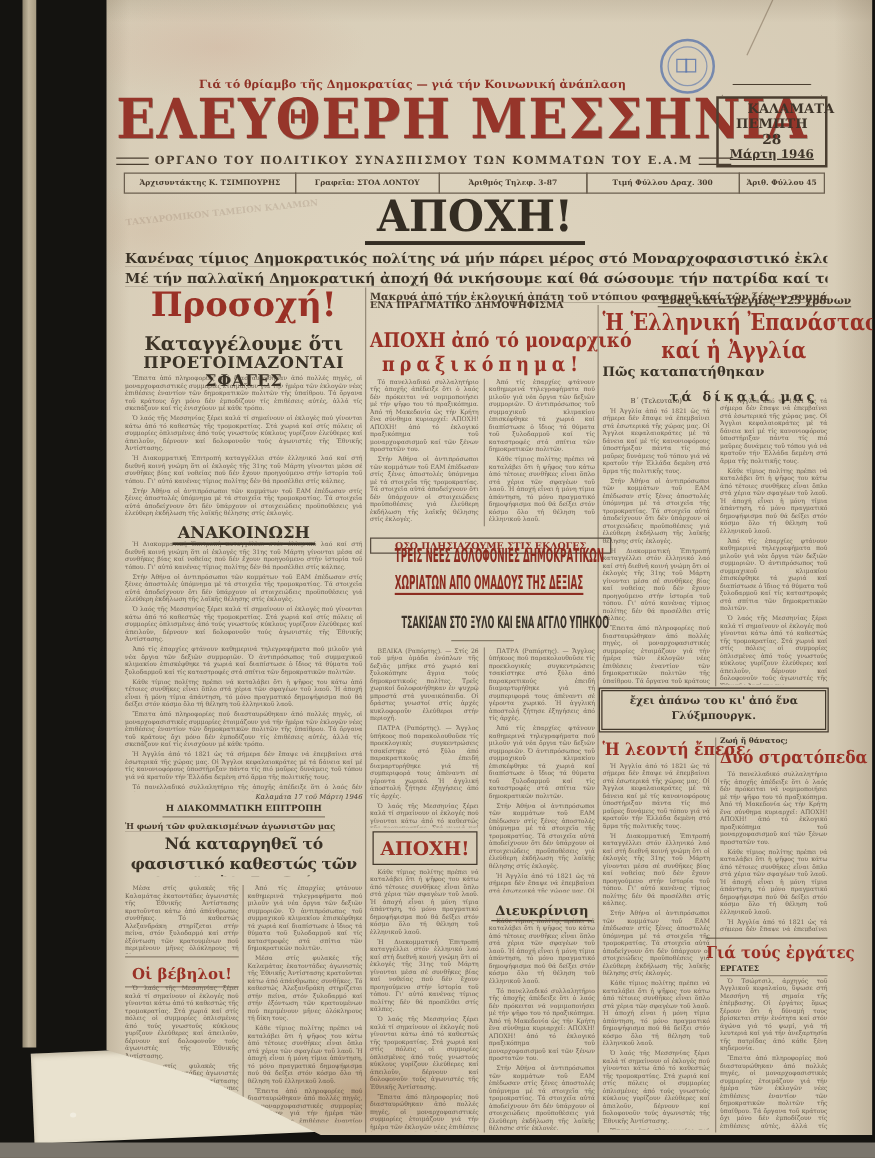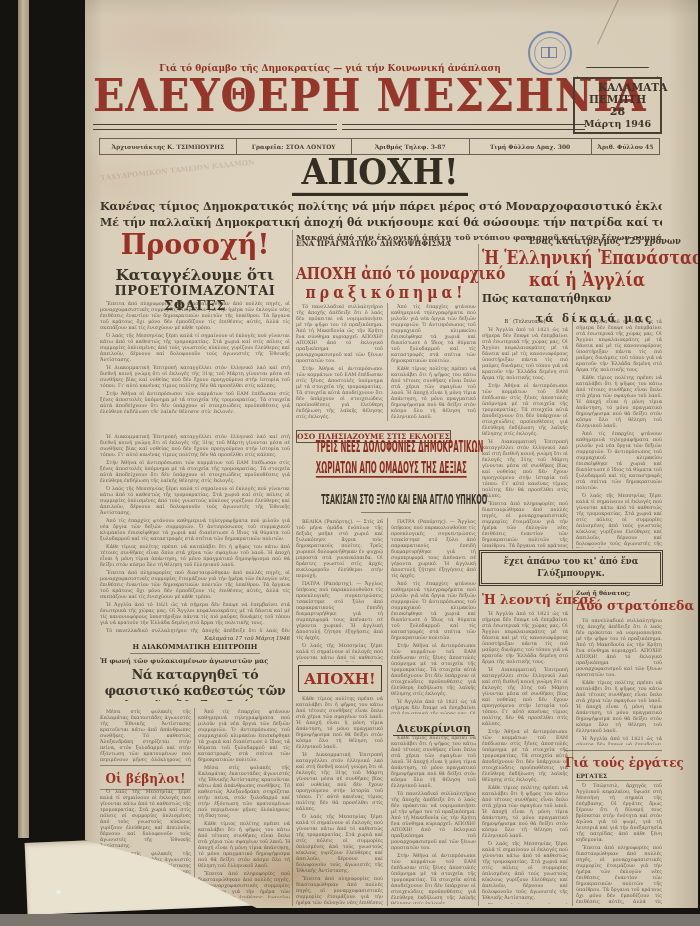--- a/index.html
+++ b/index.html
@@ -66,38 +66,39 @@
   <div class="abs crease"></div>
 
   <div class="abs" style="left:15px;top:164px;width:180px;font:bold 7px 'DejaVu Serif',serif;color:#6a4a3a;opacity:.17;transform:rotate(-6deg);">ΤΑΧΥΔΡΟΜΙΚΟΝ ΤΑΜΕΙΟΝ ΚΑΛΑΜΩΝ</div>
 
   <div class="abs ctr serifb" style="left:55px;top:63px;width:380px;font-size:9px;color:#8e3126;">Γιά τό θρίαμβο τῆς Δημοκρατίας — γιά τήν Κοινωνική ἀνάπλαση</div>
 
   <div class="abs ctr serifb" style="left:8px;top:74px;width:492px;font-size:41px;line-height:1;color:#96352a;letter-spacing:1px;transform:scaleY(1.08);transform-origin:50% 0;text-shadow:.5px .5px 0 rgba(60,30,20,.4);white-space:nowrap;">ΕΛΕΥΘΕΡΗ ΜΕΣΣΗΝΙΑ</div>
 
   <div class="abs mastrow" style="left:8px;top:124px;width:492px;">
     <div class="mastline"></div>
+    <div class="serifb" style="font-size:9px;letter-spacing:1.2px;color:#4a3e30;white-space:nowrap;">ΟΡΓΑΝΟ ΤΟΥ ΠΟΛΙΤΙΚΟΥ ΣΥΝΑΣΠΙΣΜΟΥ ΤΩΝ ΚΟΜΜΑΤΩΝ ΤΟΥ Ε.Α.Μ</div>
     <div class="mastline"></div>
   </div>
 
   <div class="abs inforow" style="left:15px;top:138px;width:560px;">
     <div class="infocell" style="width:137px;">Ἀρχισυντάκτης Κ. ΤΣΙΜΠΟΥΡΗΣ</div>
     <div class="infocell" style="width:115px;">Γραφεῖα: ΣΤΟΑ ΛΟΝΤΟΥ</div>
     <div class="infocell" style="width:118px;">Ἀριθμός Τηλεφ. 3-87</div>
     <div class="infocell" style="width:122px;">Τιμή Φύλλου Δραχ. 300</div>
     <div class="infocell" style="width:68px;">Ἀριθ. Φύλλου 45</div>
   </div>
 
   <div class="abs" style="left:488px;top:67px;width:89px;">
     <div class="roof"></div>
     <div class="datebox">
       <div class="serifb" style="font-size:10.5px;padding-left:23px;">ΚΑΛΑΜΑΤΑ</div>
       <div class="serifb" style="font-size:10.5px;">ΠΕΜΠΤΗ</div>
       <div class="serifb" style="font-size:11px;">28</div>
-      <div class="serifb" style="font-size:9.5px;">Μάρτη 1946</div>
+      <div class="serifb" style="font-size:9.5px;text-decoration:underline;">Μάρτη 1946</div>
     </div>
   </div>
 
   <div class="abs stamp" style="left:443px;top:31px;width:40px;height:40px;">
     <div class="inner"></div>
     <div class="book"></div>
   </div>
 
   <div class="abs ctr" style="left:15px;top:155px;width:560px;">
     <span class="serifb" style="display:inline-block;font-size:33px;line-height:1.1;color:#342d23;border-bottom:3px solid #342d23;padding:0 10px 1px;transform:scaleY(1.05);">ΑΠΟΧΗ!</span>
@@ -117,20 +118,23 @@
   <div class="abs ctr serifb red" style="left:15px;top:231px;width:190px;font-size:27px;line-height:1;">Προσοχή!</div>
   <div class="abs ctr serifb ink" style="left:15px;top:283px;width:190px;font-size:13px;letter-spacing:.5px;">ΠΡΟΕΤΟΙΜΑΖΟΝΤΑΙ ΣΦΑΓΕΣ</div>
   <div class="abs ctr serifb ink" style="left:15px;top:266px;width:190px;font-size:15px;">Καταγγέλουμε ὅτι</div>
   <div class="body-block" style="left:15px;top:300px;width:190px;height:113px;">
       <p class="bp">Ἔπειτα ἀπό πληροφορίες πού διασταυρώθηκαν ἀπό πολλές πηγές, οἱ μοναρχοφασιστικές συμμορίες ἑτοιμάζουν γιά τήν ἡμέρα τῶν ἐκλογῶν νέες ἐπιθέσεις ἐναντίον τῶν δημοκρατικῶν πολιτῶν τῆς ὑπαίθρου. Τά ὄργανα τοῦ κράτους ὄχι μόνο δέν ἐμποδίζουν τίς ἐπιθέσεις αὐτές, ἀλλά τίς σκεπάζουν καί τίς ἐνισχύουν μέ κάθε τρόπο.</p>
       <p class="bp">Ὁ λαός τῆς Μεσσηνίας ξέρει καλά τί σημαίνουν οἱ ἐκλογές πού γίνονται κάτω ἀπό τό καθεστώς τῆς τρομοκρατίας. Στά χωριά καί στίς πόλεις οἱ συμμορίες ὁπλισμένες ἀπό τούς γνωστούς κύκλους γυρίζουν ἐλεύθερες καί ἀπειλοῦν, δέρνουν καί δολοφονοῦν τούς ἀγωνιστές τῆς Ἐθνικῆς Ἀντίστασης.</p>
       <p class="bp">Ἡ Διακομματική Ἐπιτροπή καταγγέλλει στόν ἑλληνικό λαό καί στή διεθνῆ κοινή γνώμη ὅτι οἱ ἐκλογές τῆς 31ης τοῦ Μάρτη γίνονται μέσα σέ συνθῆκες βίας καί νοθείας πού δέν ἔχουν προηγούμενο στήν ἱστορία τοῦ τόπου. Γι' αὐτό κανένας τίμιος πολίτης δέν θά προσέλθει στίς κάλπες.</p>
       <p class="bp">Στήν Ἀθήνα οἱ ἀντιπρόσωποι τῶν κομμάτων τοῦ ΕΑΜ ἐπέδωσαν στίς ξένες ἀποστολές ὑπόμνημα μέ τά στοιχεῖα τῆς τρομοκρατίας. Τά στοιχεῖα αὐτά ἀποδείχνουν ὅτι δέν ὑπάρχουν οἱ στοιχειώδεις προϋποθέσεις γιά ἐλεύθερη ἐκδήλωση τῆς λαϊκῆς θέλησης στίς ἐκλογές.</p>
     </div>
 
+  <div class="abs ctr" style="left:15px;top:415px;width:190px;">
+    <span class="serifb ink" style="display:inline-block;font-size:13px;border-bottom:2px solid #3b3327;padding:0 4px;">ΑΝΑΚΟΙΝΩΣΗ</span>
+  </div>
   <div class="body-block" style="left:15px;top:433px;width:190px;height:200px;">
       <p class="bp">Ἡ Διακομματική Ἐπιτροπή καταγγέλλει στόν ἑλληνικό λαό καί στή διεθνῆ κοινή γνώμη ὅτι οἱ ἐκλογές τῆς 31ης τοῦ Μάρτη γίνονται μέσα σέ συνθῆκες βίας καί νοθείας πού δέν ἔχουν προηγούμενο στήν ἱστορία τοῦ τόπου. Γι' αὐτό κανένας τίμιος πολίτης δέν θά προσέλθει στίς κάλπες.</p>
       <p class="bp">Στήν Ἀθήνα οἱ ἀντιπρόσωποι τῶν κομμάτων τοῦ ΕΑΜ ἐπέδωσαν στίς ξένες ἀποστολές ὑπόμνημα μέ τά στοιχεῖα τῆς τρομοκρατίας. Τά στοιχεῖα αὐτά ἀποδείχνουν ὅτι δέν ὑπάρχουν οἱ στοιχειώδεις προϋποθέσεις γιά ἐλεύθερη ἐκδήλωση τῆς λαϊκῆς θέλησης στίς ἐκλογές.</p>
       <p class="bp">Ὁ λαός τῆς Μεσσηνίας ξέρει καλά τί σημαίνουν οἱ ἐκλογές πού γίνονται κάτω ἀπό τό καθεστώς τῆς τρομοκρατίας. Στά χωριά καί στίς πόλεις οἱ συμμορίες ὁπλισμένες ἀπό τούς γνωστούς κύκλους γυρίζουν ἐλεύθερες καί ἀπειλοῦν, δέρνουν καί δολοφονοῦν τούς ἀγωνιστές τῆς Ἐθνικῆς Ἀντίστασης.</p>
       <p class="bp">Ἀπό τίς ἐπαρχίες φτάνουν καθημερινά τηλεγραφήματα πού μιλοῦν γιά νέα ὄργια τῶν δεξιῶν συμμοριῶν. Ὁ ἀντιπρόσωπος τοῦ συμμαχικοῦ κλιμακίου ἐπισκέφθηκε τά χωριά καί διαπίστωσε ὁ ἴδιος τά θύματα τοῦ ξυλοδαρμοῦ καί τίς καταστροφές στά σπίτια τῶν δημοκρατικῶν πολιτῶν.</p>
       <p class="bp">Κάθε τίμιος πολίτης πρέπει νά καταλάβει ὅτι ἡ ψῆφος του κάτω ἀπό τέτοιες συνθῆκες εἶναι ὅπλο στά χέρια τῶν σφαγέων τοῦ λαοῦ. Ἡ ἀποχή εἶναι ἡ μόνη τίμια ἀπάντηση, τό μόνο πραγματικό δημοψήφισμα πού θά δείξει στόν κόσμο ὅλο τή θέληση τοῦ ἑλληνικοῦ λαοῦ.</p>
       <p class="bp">Ἔπειτα ἀπό πληροφορίες πού διασταυρώθηκαν ἀπό πολλές πηγές, οἱ μοναρχοφασιστικές συμμορίες ἑτοιμάζουν γιά τήν ἡμέρα τῶν ἐκλογῶν νέες ἐπιθέσεις ἐναντίον τῶν δημοκρατικῶν πολιτῶν τῆς ὑπαίθρου. Τά ὄργανα τοῦ κράτους ὄχι μόνο δέν ἐμποδίζουν τίς ἐπιθέσεις αὐτές, ἀλλά τίς σκεπάζουν καί τίς ἐνισχύουν μέ κάθε τρόπο.</p>
       <p class="bp">Ἡ Ἀγγλία ἀπό τό 1821 ὡς τά σήμερα δέν ἔπαψε νά ἐπεμβαίνει στά ἐσωτερικά τῆς χώρας μας. Οἱ Ἄγγλοι κεφαλαιοκράτες μέ τά δάνεια καί μέ τίς κανονιοφόρους ὑποστήριξαν πάντα τίς πιό μαῦρες δυνάμεις τοῦ τόπου γιά νά κρατοῦν τήν Ἑλλάδα δεμένη στό ἅρμα τῆς πολιτικῆς τους.</p>
       <p class="bp">Τό πανελλαδικό συλλαλητήριο τῆς ἀποχῆς ἀπέδειξε ὅτι ὁ λαός δέν πρόκειται νά νομιμοποιήσει μέ τήν ψῆφο του τό πραξικόπημα. Ἀπό τή Μακεδονία ὡς τήν Κρήτη ἕνα σύνθημα κυριαρχεῖ: ΑΠΟΧΗ! ΑΠΟΧΗ! ἀπό τό ἐκλογικό πραξικόπημα τοῦ μοναρχοφασισμοῦ καί τῶν ξένων προστατῶν του.</p>
     </div>
@@ -164,21 +168,21 @@
   <div class="body-block" style="left:211px;top:303px;width:87px;height:118px;">
       <p class="bp">Τό πανελλαδικό συλλαλητήριο τῆς ἀποχῆς ἀπέδειξε ὅτι ὁ λαός δέν πρόκειται νά νομιμοποιήσει μέ τήν ψῆφο του τό πραξικόπημα. Ἀπό τή Μακεδονία ὡς τήν Κρήτη ἕνα σύνθημα κυριαρχεῖ: ΑΠΟΧΗ! ΑΠΟΧΗ! ἀπό τό ἐκλογικό πραξικόπημα τοῦ μοναρχοφασισμοῦ καί τῶν ξένων προστατῶν του.</p>
       <p class="bp">Στήν Ἀθήνα οἱ ἀντιπρόσωποι τῶν κομμάτων τοῦ ΕΑΜ ἐπέδωσαν στίς ξένες ἀποστολές ὑπόμνημα μέ τά στοιχεῖα τῆς τρομοκρατίας. Τά στοιχεῖα αὐτά ἀποδείχνουν ὅτι δέν ὑπάρχουν οἱ στοιχειώδεις προϋποθέσεις γιά ἐλεύθερη ἐκδήλωση τῆς λαϊκῆς θέλησης στίς ἐκλογές.</p>
     </div>
   <div class="body-block" style="left:306px;top:303px;width:85px;height:118px;">
       <p class="bp">Ἀπό τίς ἐπαρχίες φτάνουν καθημερινά τηλεγραφήματα πού μιλοῦν γιά νέα ὄργια τῶν δεξιῶν συμμοριῶν. Ὁ ἀντιπρόσωπος τοῦ συμμαχικοῦ κλιμακίου ἐπισκέφθηκε τά χωριά καί διαπίστωσε ὁ ἴδιος τά θύματα τοῦ ξυλοδαρμοῦ καί τίς καταστροφές στά σπίτια τῶν δημοκρατικῶν πολιτῶν.</p>
       <p class="bp">Κάθε τίμιος πολίτης πρέπει νά καταλάβει ὅτι ἡ ψῆφος του κάτω ἀπό τέτοιες συνθῆκες εἶναι ὅπλο στά χέρια τῶν σφαγέων τοῦ λαοῦ. Ἡ ἀποχή εἶναι ἡ μόνη τίμια ἀπάντηση, τό μόνο πραγματικό δημοψήφισμα πού θά δείξει στόν κόσμο ὅλο τή θέληση τοῦ ἑλληνικοῦ λαοῦ.</p>
     </div>
 
   <div class="abs" style="left:211px;top:424px;">
-    <span class="serifb" style="display:inline-block;border:1px solid #5a4f42;padding:1px 0;font-size:7.5px;color:#8e3126;">ΟΣΟ ΠΛΗΣΙΑΖΟΥΜΕ ΣΤΙΣ ΕΚΛΟΓΕΣ</span>
+    <span class="serifb" style="display:inline-block;border:1px solid #5a4f42;padding:1px 19px;font-size:7.5px;color:#8e3126;">ΟΣΟ ΠΛΗΣΙΑΖΟΥΜΕ ΣΤΙΣ ΕΚΛΟΓΕΣ</span>
   </div>
   <div class="abs ctr cond" style="left:211px;top:438px;width:180px;font-size:9px;color:#8c2d21;transform:scale(.78,1.7);transform-origin:50% 0;">ΤΡΕΙΣ ΝΕΕΣ ΔΟΛΟΦΟΝΙΕΣ ΔΗΜΟΚΡΑΤΙΚΩΝ</div>
   <div class="abs ctr cond" style="left:211px;top:459px;width:180px;font-size:9px;color:#8c2d21;transform:scale(.78,1.7);transform-origin:50% 0;text-decoration:underline;text-underline-offset:2px;">ΧΩΡΙΑΤΩΝ ΑΠΟ ΟΜΑΔΟΥΣ ΤΗΣ ΔΕΞΙΑΣ</div>
   <div class="abs ctr cond" style="left:211px;top:492px;width:180px;font-size:9px;color:#3b332a;transform:scale(.72,1.5);transform-origin:50% 0;">ΤΣΑΚΙΣΑΝ ΣΤΟ ΞΥΛΟ ΚΑΙ ΕΝΑ ΑΓΓΛΟ ΥΠΗΚΟΟ</div>
   <div class="hrule" style="left:276px;top:512px;width:50px;"></div>
 
   <div class="body-block" style="left:211px;top:518px;width:87px;height:144px;">
       <p class="bp">ΒΕΛΙΚΑ (Ραπόρτης). — Στίς 26 τοῦ μήνα ὁμάδα ἐνόπλων τῆς δεξιᾶς μπῆκε στό χωριό καί ξυλοκόπησε ἄγρια τούς δημοκρατικούς πολίτες. Τρεῖς χωρικοί δολοφονήθηκαν ἐν ψυχρῷ μπροστά στά γυναικόπαιδα. Οἱ δράστες γνωστοί στίς ἀρχές κυκλοφοροῦν ἐλεύθεροι στήν περιοχή.</p>
       <p class="bp">ΠΑΤΡΑ (Ραπόρτης). — Ἄγγλος ὑπήκοος πού παρακολουθοῦσε τίς προεκλογικές συγκεντρώσεις τσακίστηκε στό ξύλο ἀπό παρακρατικούς ἐπειδή διαμαρτυρήθηκε γιά τή συμπεριφορά τους ἀπέναντι σέ γέροντα χωρικό. Ἡ ἀγγλική ἀποστολή ζήτησε ἐξηγήσεις ἀπό τίς ἀρχές.</p>
       <p class="bp">Ὁ λαός τῆς Μεσσηνίας ξέρει καλά τί σημαίνουν οἱ ἐκλογές πού γίνονται κάτω ἀπό τό καθεστώς τῆς τρομοκρατίας. Στά χωριά καί στίς πόλεις οἱ συμμορίες ὁπλισμένες ἀπό τούς γνωστούς κύκλους γυρίζουν ἐλεύθερες καί ἀπειλοῦν, δέρνουν καί δολοφονοῦν τούς ἀγωνιστές τῆς Ἐθνικῆς Ἀντίστασης.</p>

